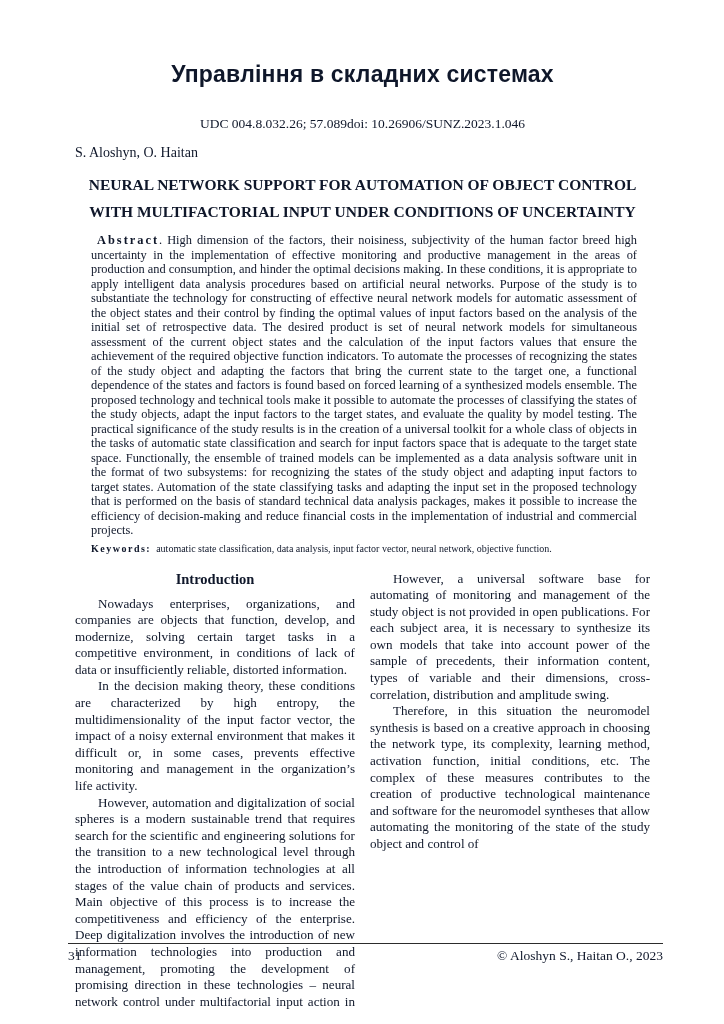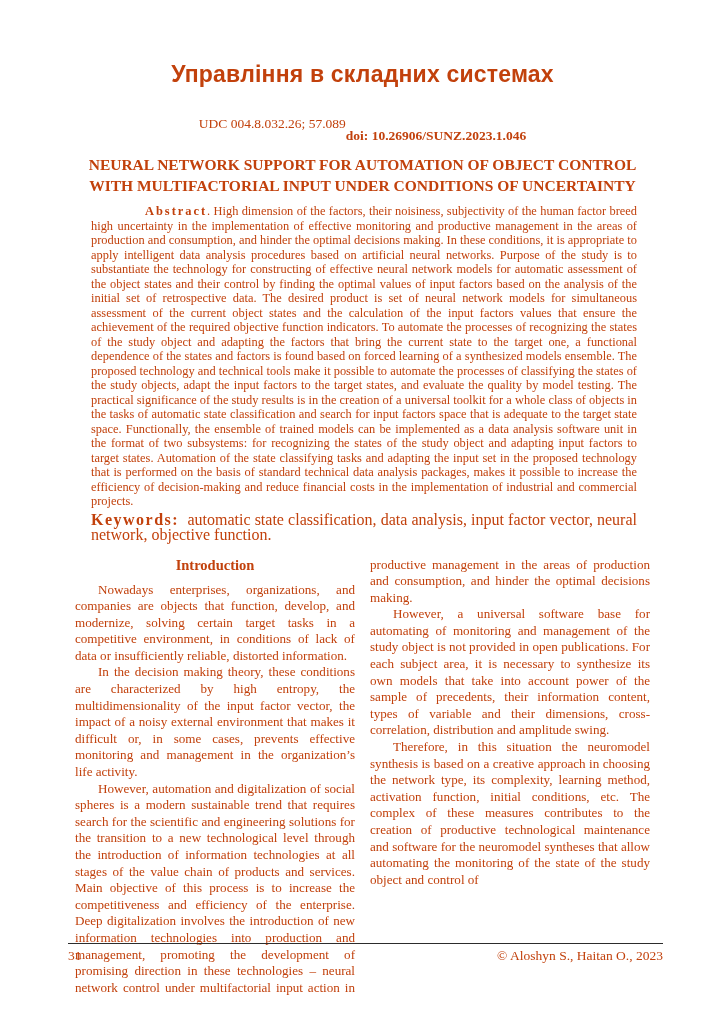--- a/index.html
+++ b/index.html
@@ -1,21 +1,21 @@
 <!DOCTYPE html>
 <html><head>
 <meta charset="utf-8">
 <style>
   html, body { margin: 0; padding: 0; background: #e8e8e8; }
   .page {
     position: relative;
     width: 724px;
     height: 1024px;
     background: #ffffff;
-    color: #c2410c;
+    color: #0f172a;
     font-family: "Liberation Serif", "DejaVu Serif", serif;
     overflow: hidden;
     margin: 0 auto;
   }
   .content { padding: 60px 74px 0 75px; }
 
   .journal-title {
     margin: 0;
     font-family: "Liberation Sans", "DejaVu Sans", sans-serif;
     font-weight: 700;
@@ -25,47 +25,47 @@
     letter-spacing: 0.2px;
   }
 
   .meta-row {
     display: flex;
     justify-content: center;
     margin-top: 28px;
     font-size: 13.5px;
     line-height: 16px;
   }
-  .meta-row .doi { font-weight: 700; margin-top: 12px; }
+  .meta-row .doi { font-weight: 400; }
 
   .authors { margin: 12px 0 0; font-size: 14px; line-height: 17px; }
   .affiliation { margin: 9px 0 0; font-size: 14px; line-height: 17px; }
 
   .article-title {
     margin: 10px auto 0;
     max-width: 562px;
     font-size: 15.5px;
-    line-height: 21px;
+    line-height: 27px;
     font-weight: 700;
     text-align: center;
   }
 
   .abstract {
     margin: 8px 0 0;
     padding: 0 13px 0 16px;
     font-size: 12.4px;
     line-height: 14.5px;
     text-align: justify;
     text-indent: 6px;
   }
-  .abstract-label { font-weight: 700; letter-spacing: 2px; margin-left: 48px; }
+  .abstract-label { font-weight: 700; letter-spacing: 2px; }
   .keywords {
     margin: 3px 0 0;
     padding: 0 13px 0 16px;
-    font-size: 16px;
+    font-size: 10px;
     line-height: 15px;
     text-align: justify;
   }
   .keywords-label { font-weight: 700; letter-spacing: 1.5px; }
 
   .columns {
     display: flex;
     gap: 15px;
     margin-top: 15px;
     height: 438px;
@@ -105,39 +105,39 @@
 <div class="page">
   <div class="content">
 
     <h1 class="journal-title">Управління в складних системах</h1>
 
     <div class="meta-row">
       <span>UDC 004.8.032.26; 57.089</span>
       <span class="doi">doi: 10.26906/SUNZ.2023.1.046</span>
     </div>
 
+    <p class="authors">S. Aloshyn, O. Haitan</p>
 
     <h2 class="article-title">NEURAL NETWORK SUPPORT FOR AUTOMATION OF OBJECT CONTROL WITH MULTIFACTORIAL INPUT UNDER CONDITIONS OF UNCERTAINTY</h2>
 
     <p class="abstract"><span class="abstract-label">Abstract</span><span>. High dimension of the factors, their noisiness, subjectivity of the human factor breed high uncertainty in the implementation of effective monitoring and productive management in the areas of production and consumption, and hinder the optimal decisions making. In these conditions, it is appropriate to apply intelligent data analysis procedures based on artificial neural networks. Purpose of the study is to substantiate the technology for constructing of effective neural network models for automatic assessment of the object states and their control by finding the optimal values of input factors based on the analysis of the initial set of retrospective data. The desired product is set of neural network models for simultaneous assessment of the current object states and the calculation of the input factors values that ensure the achievement of the required objective function indicators. To automate the processes of recognizing the states of the study object and adapting the factors that bring the current state to the target one, a functional dependence of the states and factors is found based on forced learning of a synthesized models ensemble. The proposed technology and technical tools make it possible to automate the processes of classifying the states of the study objects, adapt the input factors to the target states, and evaluate the quality by model testing. The practical significance of the study results is in the creation of a universal toolkit for a whole class of objects in the tasks of automatic state classification and search for input factors space that is adequate to the target state space. Functionally, the ensemble of trained models can be implemented as a data analysis software unit in the format of two subsystems: for recognizing the states of the study object and adapting input factors to target states. Automation of the state classifying tasks and adapting the input set in the proposed technology that is performed on the basis of standard technical data analysis packages, makes it possible to increase the efficiency of decision-making and reduce financial costs in the implementation of industrial and commercial projects.</span></p>
 
     <p class="keywords"><span class="keywords-label">Keywords:</span>&nbsp; <span>automatic state classification, data analysis, input factor vector, neural network, objective function.</span></p>
 
     <div class="columns">
 
       <div class="col">
         <h3>Introduction</h3>
         <p>Nowadays enterprises, organizations, and companies are objects that function, develop, and modernize, solving certain target tasks in a competitive environment, in conditions of lack of data or insufficiently reliable, distorted information.</p>
         <p>In the decision making theory, these conditions are characterized by high entropy, the multidimensionality of the input factor vector, the impact of a noisy external environment that makes it difficult or, in some cases, prevents effective monitoring and management in the organization’s life activity.</p>
         <p>However, automation and digitalization of social spheres is a modern sustainable trend that requires search for the scientific and engineering solutions for the transition to a new technological level through the introduction of information technologies at all stages of the value chain of products and services. Main objective of this process is to increase the competitiveness and efficiency of the enterprise. Deep digitalization involves the introduction of new information technologies into production and management, promoting the development of promising direction in these technologies – neural network control under multifactorial input action in uncertainty [1, 2].</p>
 
       </div>
 
       <div class="col">
-        <p class="noindent">productive management in the areas of production and consumption, and hinder the optimal decisions making.</p>
         <p>However, a universal software base for automating of monitoring and management of the study object is not provided in open publications. For each subject area, it is necessary to synthesize its own models that take into account power of the sample of precedents, their information content, types of variable and their dimensions, cross-correlation, distribution and amplitude swing.</p>
         <p>Therefore, in this situation the neuromodel synthesis is based on a creative approach in choosing the network type, its complexity, learning method, activation function, initial conditions, etc. The complex of these measures contributes to the creation of productive technological maintenance and software for the neuromodel syntheses that allow automating the monitoring of the state of the study object and control of</p>
       </div>
 
     </div>
   </div>
 
   <div class="footer">
     <span>31</span>
     <span>©  Aloshyn S., Haitan O., 2023</span>

